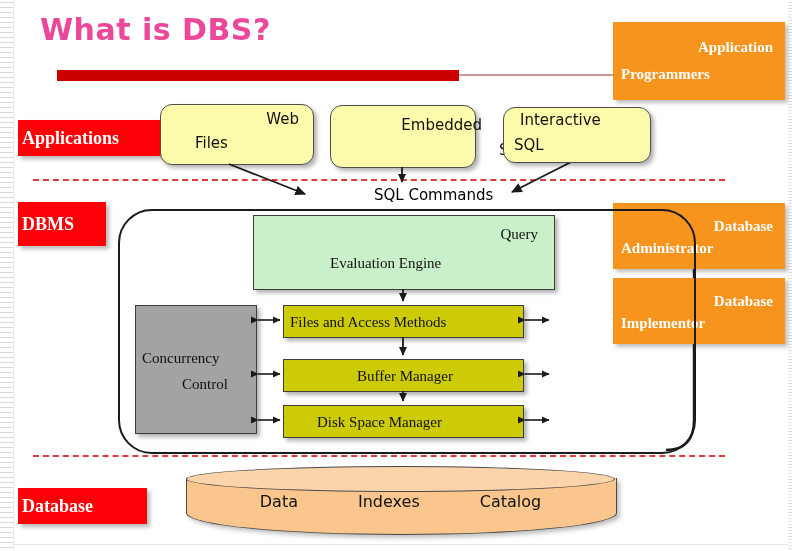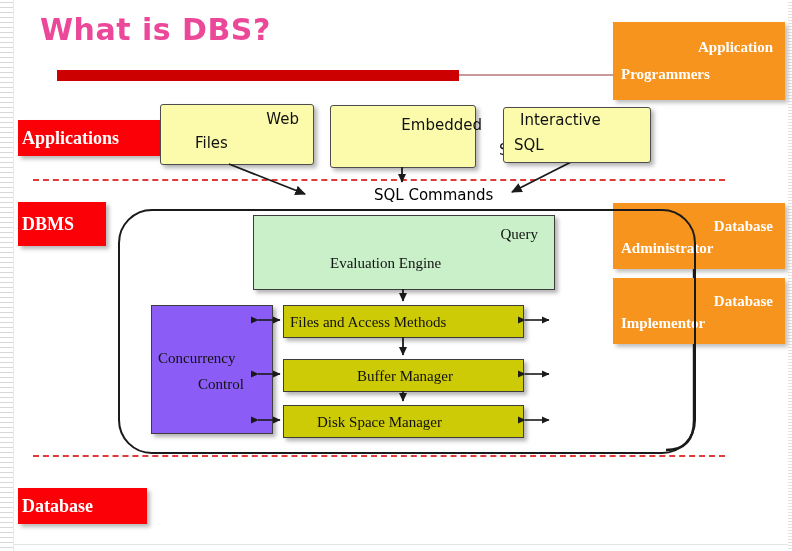--- a/index.html
+++ b/index.html
@@ -109,21 +109,21 @@
 
   #app-programmers { left: 613px; top: 22px;  width: 172px; height: 78px; }
   #db-administrator{ left: 613px; top: 203px; width: 172px; height: 66px; }
   #db-implementor  { left: 613px; top: 278px; width: 172px; height: 66px; }
 
   
   .yellow-box {
     position: absolute;
     background: #fbfbab;
     border: 1.5px solid #4d4d4d;
-    border-radius: 3px;
+    border-radius: 12px;
     box-shadow: 3px 3px 4px rgba(0,0,0,0.3);
   }
   .yellow-box .l1,
   .yellow-box .l2 {
     position: absolute;
     font-family: "DejaVu Sans", sans-serif;
     font-size: 15px;
     color: #111111;
     white-space: nowrap;
   }
@@ -169,21 +169,21 @@
     font-family: Liberation Serif, serif;
     font-size: 15px;
     color: #111111;
     white-space: nowrap;
   }
 
   #query-engine { left: 253px; top: 215px; width: 300px; height: 73px; background: #c9f0c9; }
   #query-engine .l1 { right: 16px; top: 10px; }
   #query-engine .l2 { left: 76px;  top: 39px; }
 
-  #concurrency { left: 135px; top: 305px; width: 120px; height: 127px; background: #8b5cf6; margin-left: 16px; }
+  #concurrency { left: 135px; top: 305px; width: 120px; height: 127px; background: #a3a3a3; }
   #concurrency .l1 { left: 6px;  top: 44px; }
   #concurrency .l2 { left: 46px; top: 70px; }
 
   #recovery { left: 552px; top: 308px; width: 118px; height: 122px; background: #c7f7fb; }
   #recovery .l1 { left: 8px;  top: 40px; }
   #recovery .l2 { left: 30px; top: 66px; }
 
   .olive { background: #cdcb06; }
   .olive span {
     top: 50%;
@@ -317,20 +317,29 @@
   <div class="comp olive" id="files-access">
     <span>Files and Access Methods</span>
   </div>
   <div class="comp olive" id="buffer-manager">
     <span>Buffer Manager</span>
   </div>
   <div class="comp olive" id="disk-space">
     <span>Disk Space Manager</span>
   </div>
 
+  <div id="db-cylinder">
+    <div class="body"></div>
+    <div class="top"></div>
+    <div class="labels">
+      <span>Data</span>
+      <span>Indexes</span>
+      <span>Catalog</span>
+    </div>
+  </div>
 
   <svg id="wires" viewBox="0 0 792 551">
     <defs>
       <marker id="ar" markerWidth="7" markerHeight="7" refX="5.4" refY="3" orient="auto">
         <path d="M0,0.3 L6,3 L0,5.7 z" fill="#1a1a1a"></path>
       </marker>
       <marker id="ar2" markerWidth="7" markerHeight="7" refX="5.4" refY="3" orient="auto">
         <path d="M0,0.3 L6,3 L0,5.7 z" fill="#2b2b2b"></path>
       </marker>
       <marker id="arS" markerWidth="6" markerHeight="6" refX="4.6" refY="2.6" orient="auto">

